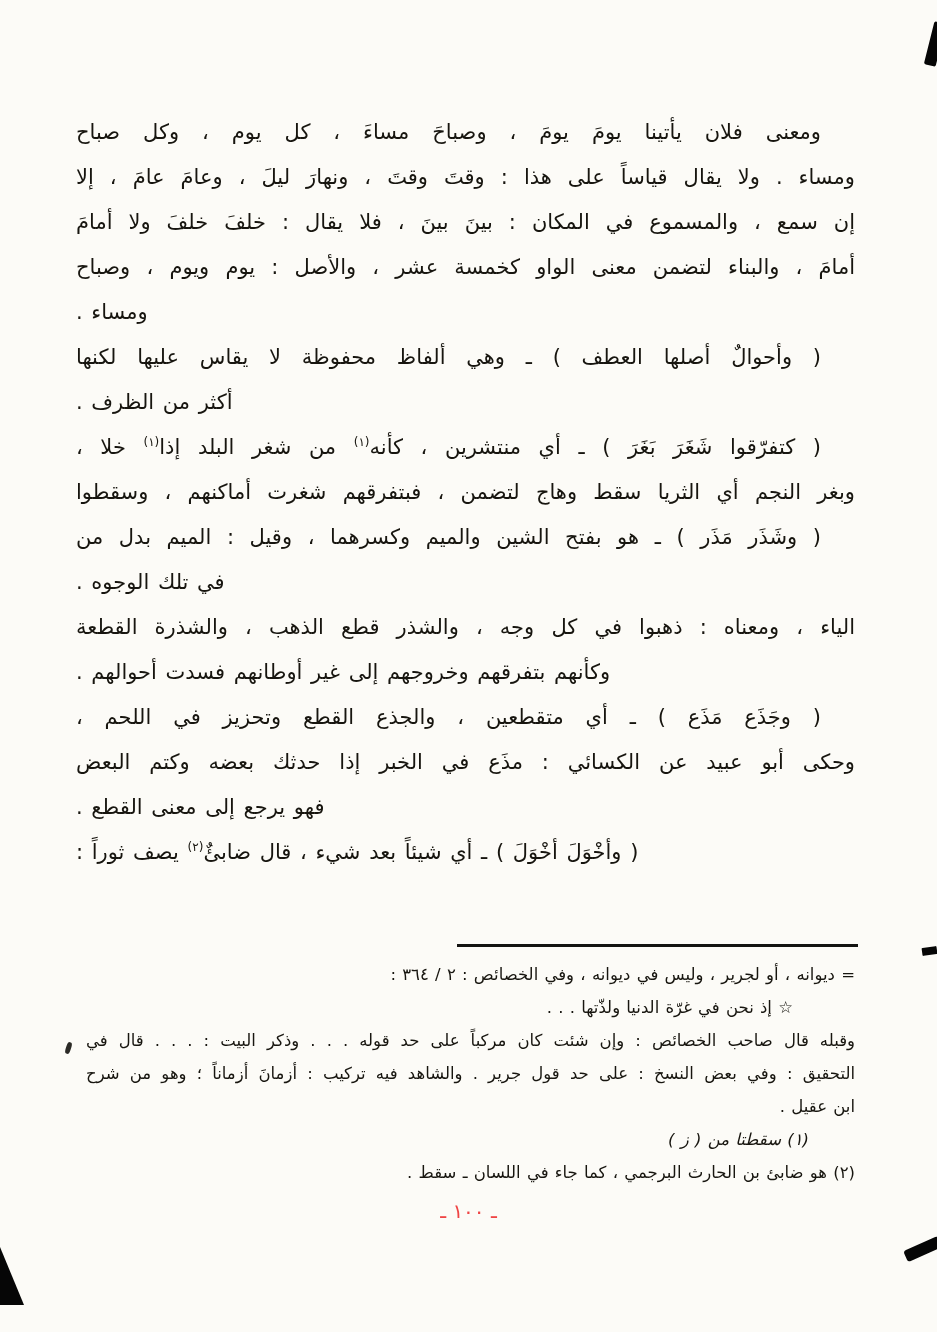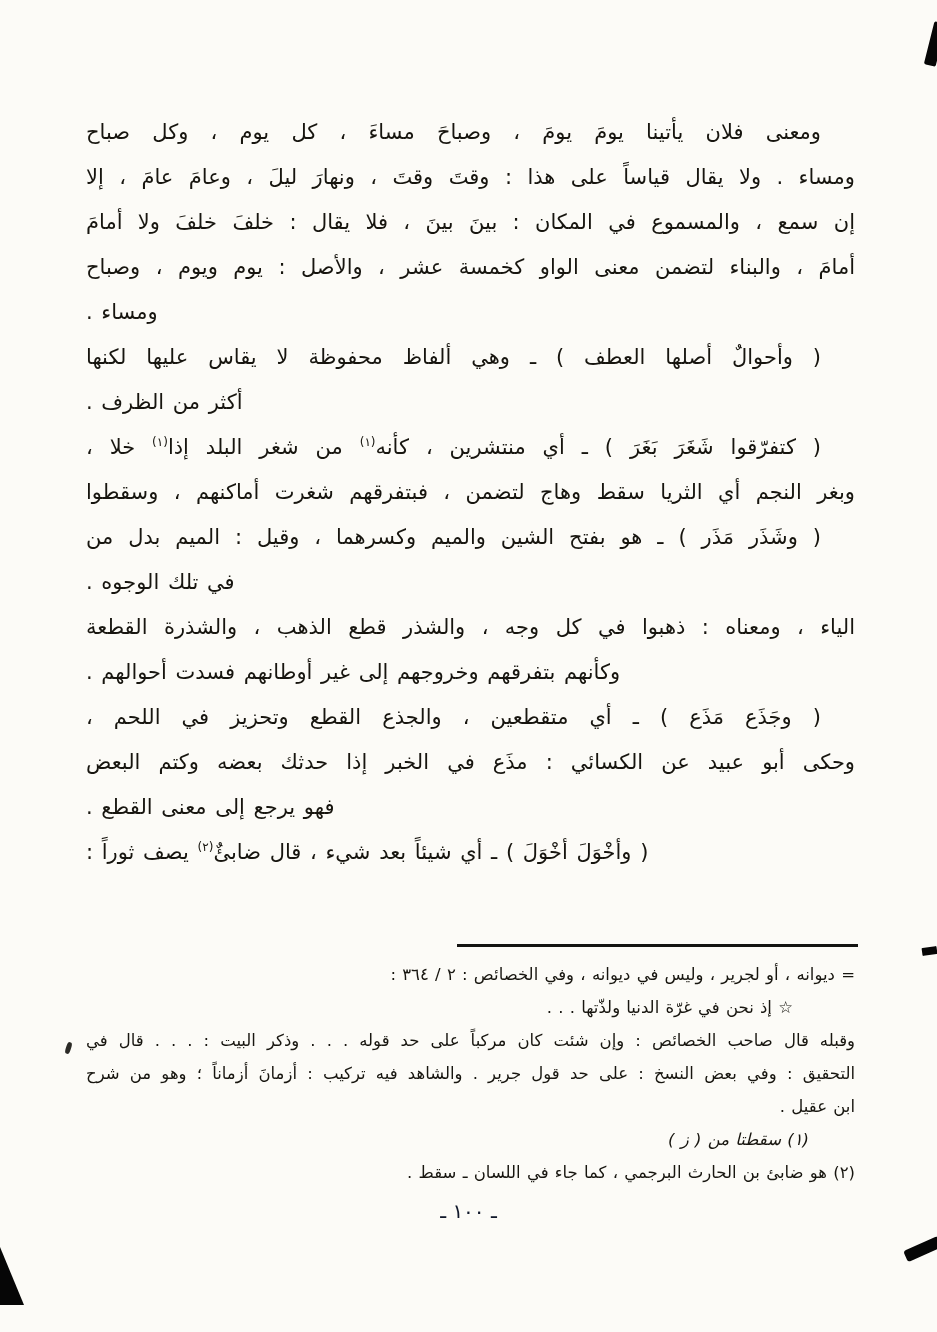--- a/index.html
+++ b/index.html
@@ -13,21 +13,21 @@
     position: relative;
     width: 937px; height: 1332px;
     background: #fcfbf7;
     color: #17150f;
     overflow: hidden;
   }
 
   
   .main-text {
     position: absolute;
-    top: 110px; right: 82px; left: 86px;
+    top: 110px; right: 82px; left: 76px;
     direction: rtl;
     font-size: 21px;
     word-spacing: 2px;
   }
   .ln {
     line-height: 45px;
     min-height: 45px;
     text-align: left;
   }
   .ln.j {
@@ -70,21 +70,21 @@
   .fn.ind-note { padding-right: 46px; font-style: italic; }
 
   
   .page-number {
     position: absolute;
     top: 1196px; left: 0; right: 0;
     direction: rtl;
     text-align: center;
     font-size: 20px;
     line-height: 30px;
-    color: #0f172a;
+    color: #ef4444;
   }
 
   
   .art { position: absolute; background: #060606; }
   .art-top-right {
     top: 22px; right: -4px;
     width: 12px; height: 44px;
     transform: rotate(14deg);
     border-radius: 2px;
   }

